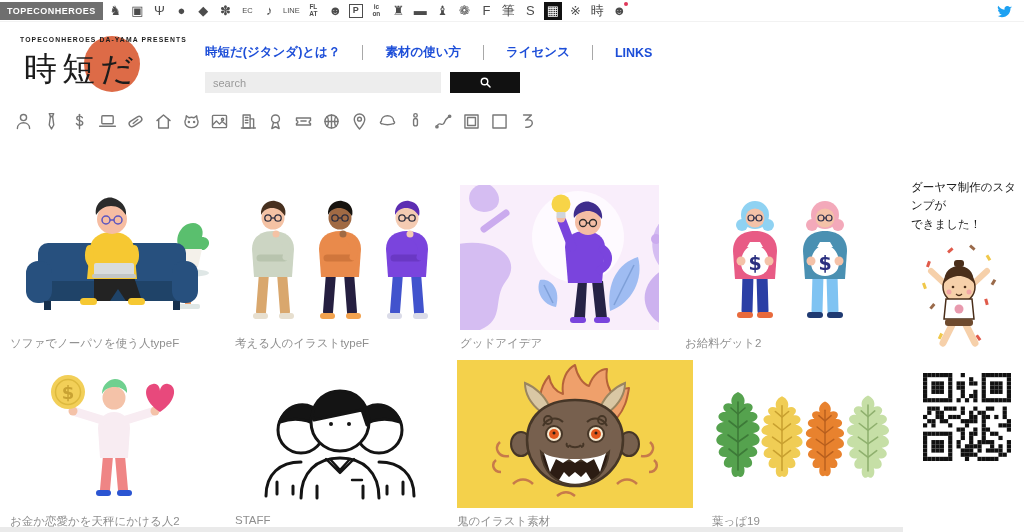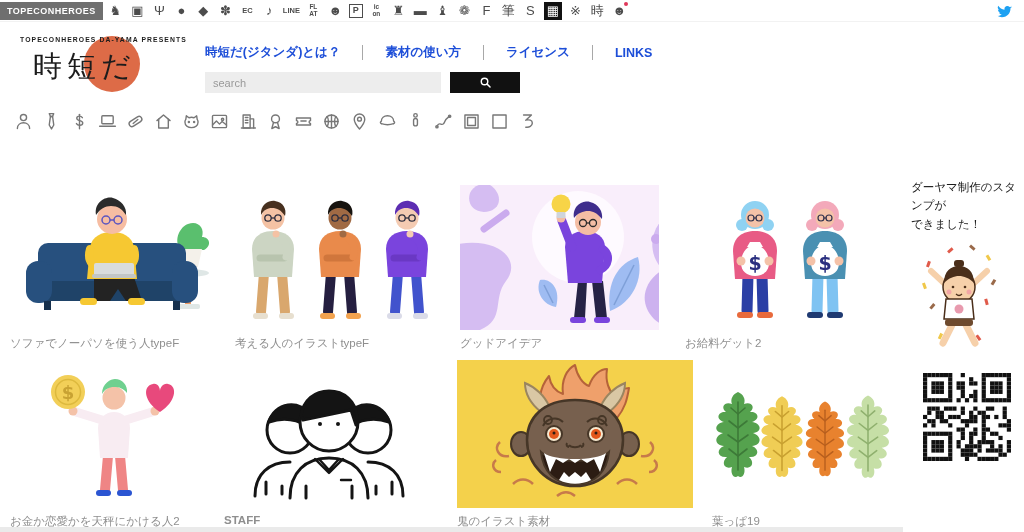--- a/index.html
+++ b/index.html
@@ -7,32 +7,32 @@
   .page{position:relative;width:1024px;height:532px;background:#fff;overflow:hidden;
         font-family:"Liberation Sans","DejaVu Sans",sans-serif;color:#1c1c1c}
   
   .topbar{position:absolute;left:0;top:0;width:100%;height:22px;display:flex;align-items:center;
           gap:0;background:#fff;border-bottom:1px solid #f2f2f2}
   .brand-badge{background:#6f6f6f;color:#fff;font-size:9px;font-weight:bold;letter-spacing:.5px;
                padding:4px 7px;margin-right:4px;cursor:pointer}
   .site-icons{display:flex;align-items:center;gap:5px}
   .site-icon{display:inline-flex;align-items:center;justify-content:center;width:17px;height:18px;
              color:#4c4c4c;font-size:13px;line-height:1;cursor:pointer;position:relative}
-  .site-icon.text-glyph{font-size:7.5px;font-weight:bold}
+  .site-icon.text-glyph{font-size:7.5px;font-weight:normal}
   .site-icon.two-line{font-size:6.5px;font-weight:bold;white-space:pre-line;line-height:1;text-align:center}
   .site-icon.boxed{border:1.5px solid #4c4c4c;width:14px;height:14px;font-size:9px;font-weight:bold}
   .site-icon.active{background:#111;color:#fff;width:18px;height:18px;font-size:13px}
   .site-icon .accent-dot{position:absolute;top:0;right:0;width:4px;height:4px;border-radius:50%;background:#e0385a}
   .twitter{margin-left:auto;margin-right:12px;display:flex;cursor:pointer}
   
   .logo{position:absolute;left:12px;top:30px;width:185px;height:78px;cursor:pointer}
   .logo-circle{position:absolute;left:72px;top:6px;width:56px;height:56px;border-radius:50%;background:#dd6b47}
   .logo-presents{position:relative;font-size:6.8px;font-weight:bold;letter-spacing:1.1px;margin:6px 0 4px 8px}
   .logo-romaji{position:relative;font-size:14px;font-weight:bold;letter-spacing:7.5px;margin-left:10px}
-  .logo-title{position:relative;font-size:29px;letter-spacing:5px;margin-left:21px;margin-top:1px}
+  .logo-title{position:relative;font-size:33px;letter-spacing:5px;margin-left:12px;margin-top:1px}
   
   .main-nav{position:absolute;left:205px;top:44px;display:flex;align-items:center}
   .nav-item{font-size:12.5px;font-weight:bold;color:#1d4ed8;padding:0 22px;cursor:pointer;text-decoration:none}
   .nav-item:first-child{padding-left:0}
   .nav-sep{width:1px;height:15px;background:#a8a8a8}
   .search{position:absolute;left:205px;top:72px;display:flex;align-items:flex-end}
   .search-input{width:236px;height:21px;background:#ededed;border:none;font-size:11px;padding:0 8px;
                 color:#333;outline:none;font-family:inherit}
   .search-input::placeholder{color:#999}
   .search-btn{width:70px;height:21px;background:#111;border:none;margin-left:9px;display:flex;
@@ -397,21 +397,21 @@
             <circle cx="145" cy="51" r="4.5" fill="#f4c2a8"></circle>
             <circle cx="104" cy="38" r="11.5" fill="#f4c2a8"></circle>
             <path d="M92 34 c0-11 9-15 13-15 c7 0 13 6 12 14 c-4-5-8-6-13-6 s-9 2-12 7z" fill="#6fd08f"></path>
             <circle cx="58" cy="32" r="17" fill="#f2cf58"></circle>
             <circle cx="58" cy="32" r="12.5" fill="none" stroke="#ddb93e" stroke-width="1.5"></circle>
             <text x="58" y="39" font-size="18" font-weight="bold" text-anchor="middle" fill="#c8a233" font-family="DejaVu Sans, sans-serif">$</text>
             <path d="M150 52 C134 42 132 26 143 24 C148 23 150 28 150 31 C150 28 153 23 158 24 C168 26 166 42 150 52 Z" fill="#e8497c"></path>
           </svg></div>
         <figcaption>お金か恋愛かを天秤にかける人2</figcaption>
       </figure>
-      <figure class="card" style="left: 224px; top: 360px; width: 211px; font-weight: bold;">
+      <figure class="card" style="left: 235px; top: 360px; width: 211px;">
         <div class="art" style="height: 148px;"><svg viewBox="0 0 211 148" width="211" height="148">
             <g stroke="#141414" stroke-width="3" fill="#fff" stroke-linejoin="round" stroke-linecap="round">
               <circle cx="66" cy="70" r="23"></circle>
               <path d="M45 62 a23 23 0 0 1 42-6 l-4 10 c-13-8-26-8-38-4z" fill="#141414"></path>
               <path d="M31 136 c0-22 14-34 35-34" fill="none"></path>
               <path d="M42 122 v12 M58 126 v8" fill="none"></path>
               <circle cx="144" cy="70" r="23"></circle>
               <path d="M165 62 a23 23 0 0 0 -42-6 l4 10 c13-8 26-8 38-4z" fill="#141414"></path>
               <path d="M179 136 c0-22-14-34-35-34" fill="none"></path>
               <path d="M168 122 v12 M152 126 v8" fill="none"></path>

